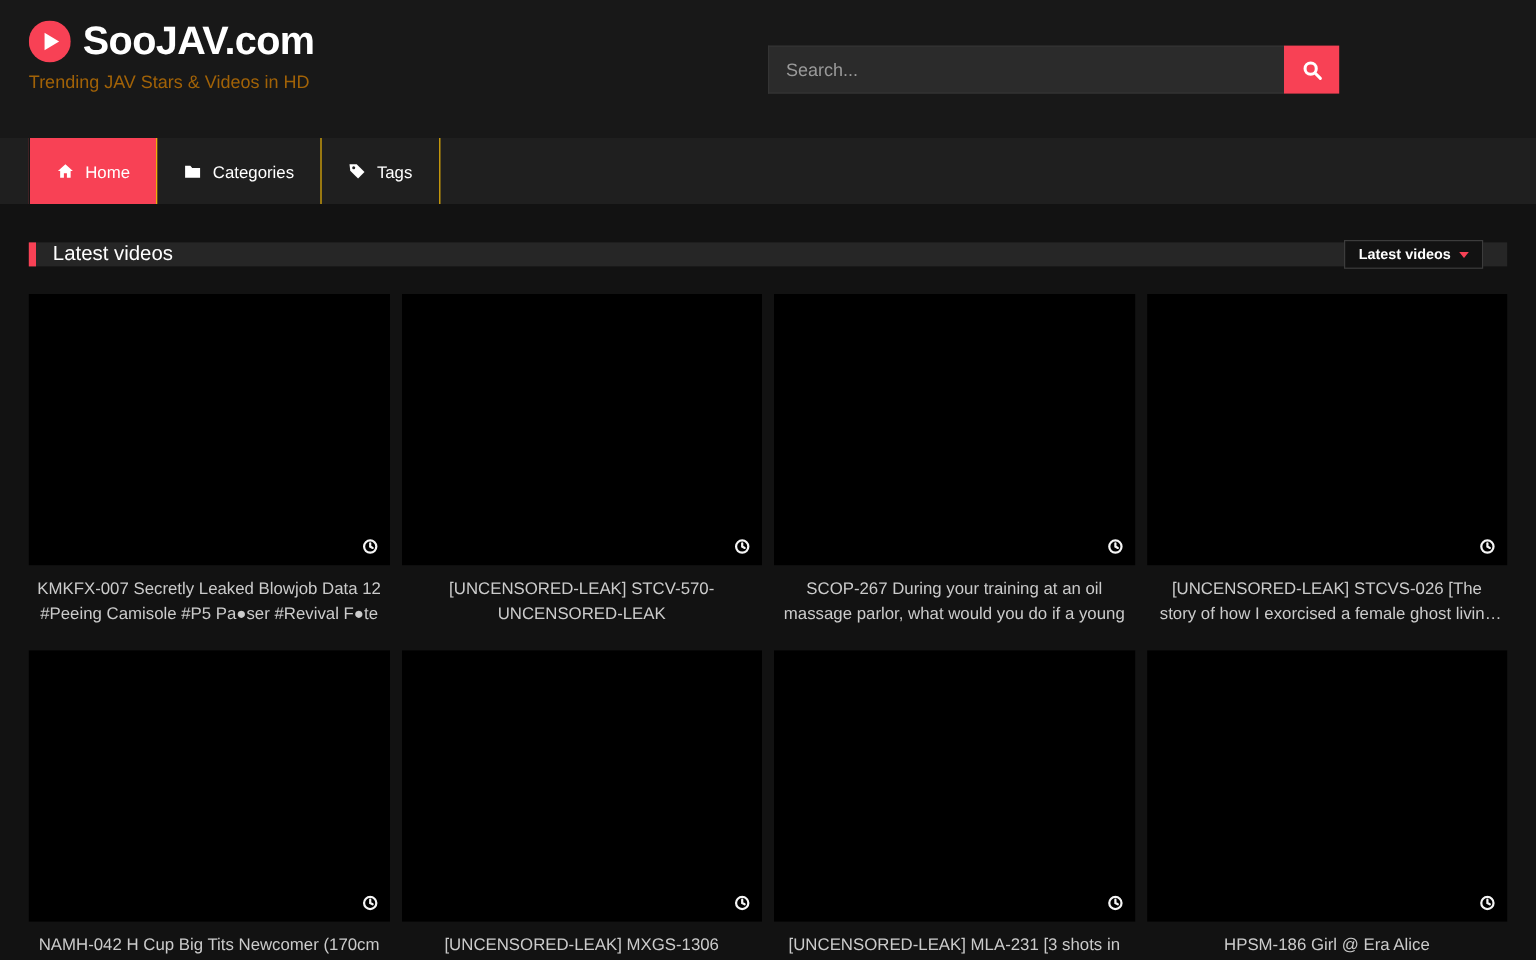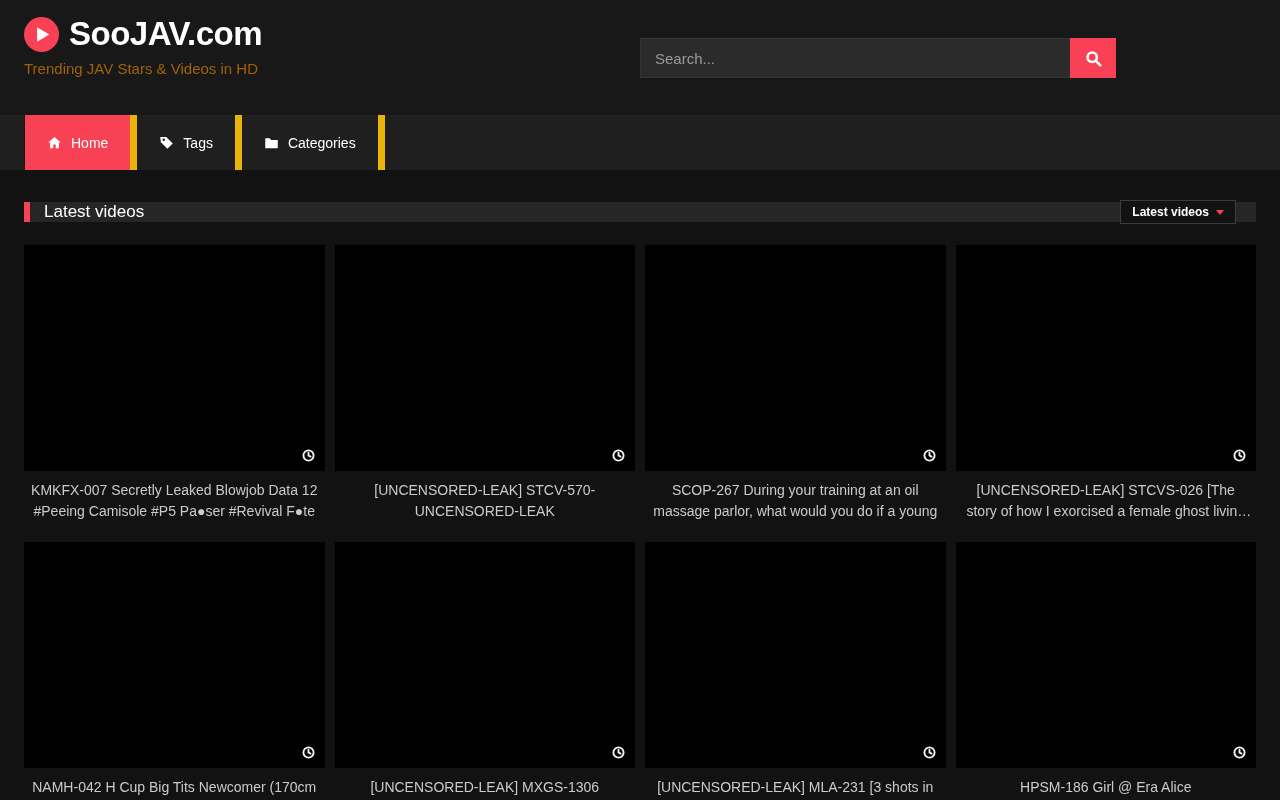--- a/index.html
+++ b/index.html
@@ -79,21 +79,21 @@
     align-items: stretch;
   }
   .nav-item {
     display: flex;
     align-items: center;
     gap: 9px;
     padding: 0 22px;
     font-size: 14px;
     color: #fff;
     text-decoration: none;
-    border-right: 7px solid #eab308;
+    border-right: 1px solid #eab308;
     cursor: pointer;
   }
   .nav-item:first-child { border-left: 1px solid #151515; }
   .nav-item.active { background: var(--accent); }
   .nav-item svg { width: 15px; height: 15px; fill: #fff; }
 
   
   .main-area { padding: 0 24px; margin-top: 32px; }
   .section-header {
     height: 20px;
@@ -193,30 +193,30 @@
 
 <nav class="main-nav">
   <a class="nav-item active">
     <svg viewBox="0 0 24 24">
       <path d="M12 3 L2 12 h3 v9 h5 v-6 h4 v6 h5 v-9 h3 Z"></path>
     </svg>
     <span>Home</span>
   </a>
   <a class="nav-item">
     <svg viewBox="0 0 24 24">
+      <path d="M2 5 h7 l2.5 3 H22 v13 H2 Z"></path>
+    </svg>
+    <span>Categories</span>
+  </a>
+  <a class="nav-item">
+    <svg viewBox="0 0 24 24">
       <path d="M2 3 h9.6 L22 13.4 L13.4 22 L3 11.6 Z"></path>
       <circle cx="7.6" cy="7.6" r="2" fill="#1f1f1f"></circle>
     </svg>
     <span>Tags</span>
-  </a>
-  <a class="nav-item">
-    <svg viewBox="0 0 24 24">
-      <path d="M2 5 h7 l2.5 3 H22 v13 H2 Z"></path>
-    </svg>
-    <span>Categories</span>
   </a>
 </nav>
 
 <main class="main-area">
   <div class="section-header">
     <h2 class="section-title">Latest videos</h2>
     <button class="sort-dropdown">
       <span>Latest videos</span>
       <span class="caret-down"></span>
     </button>

